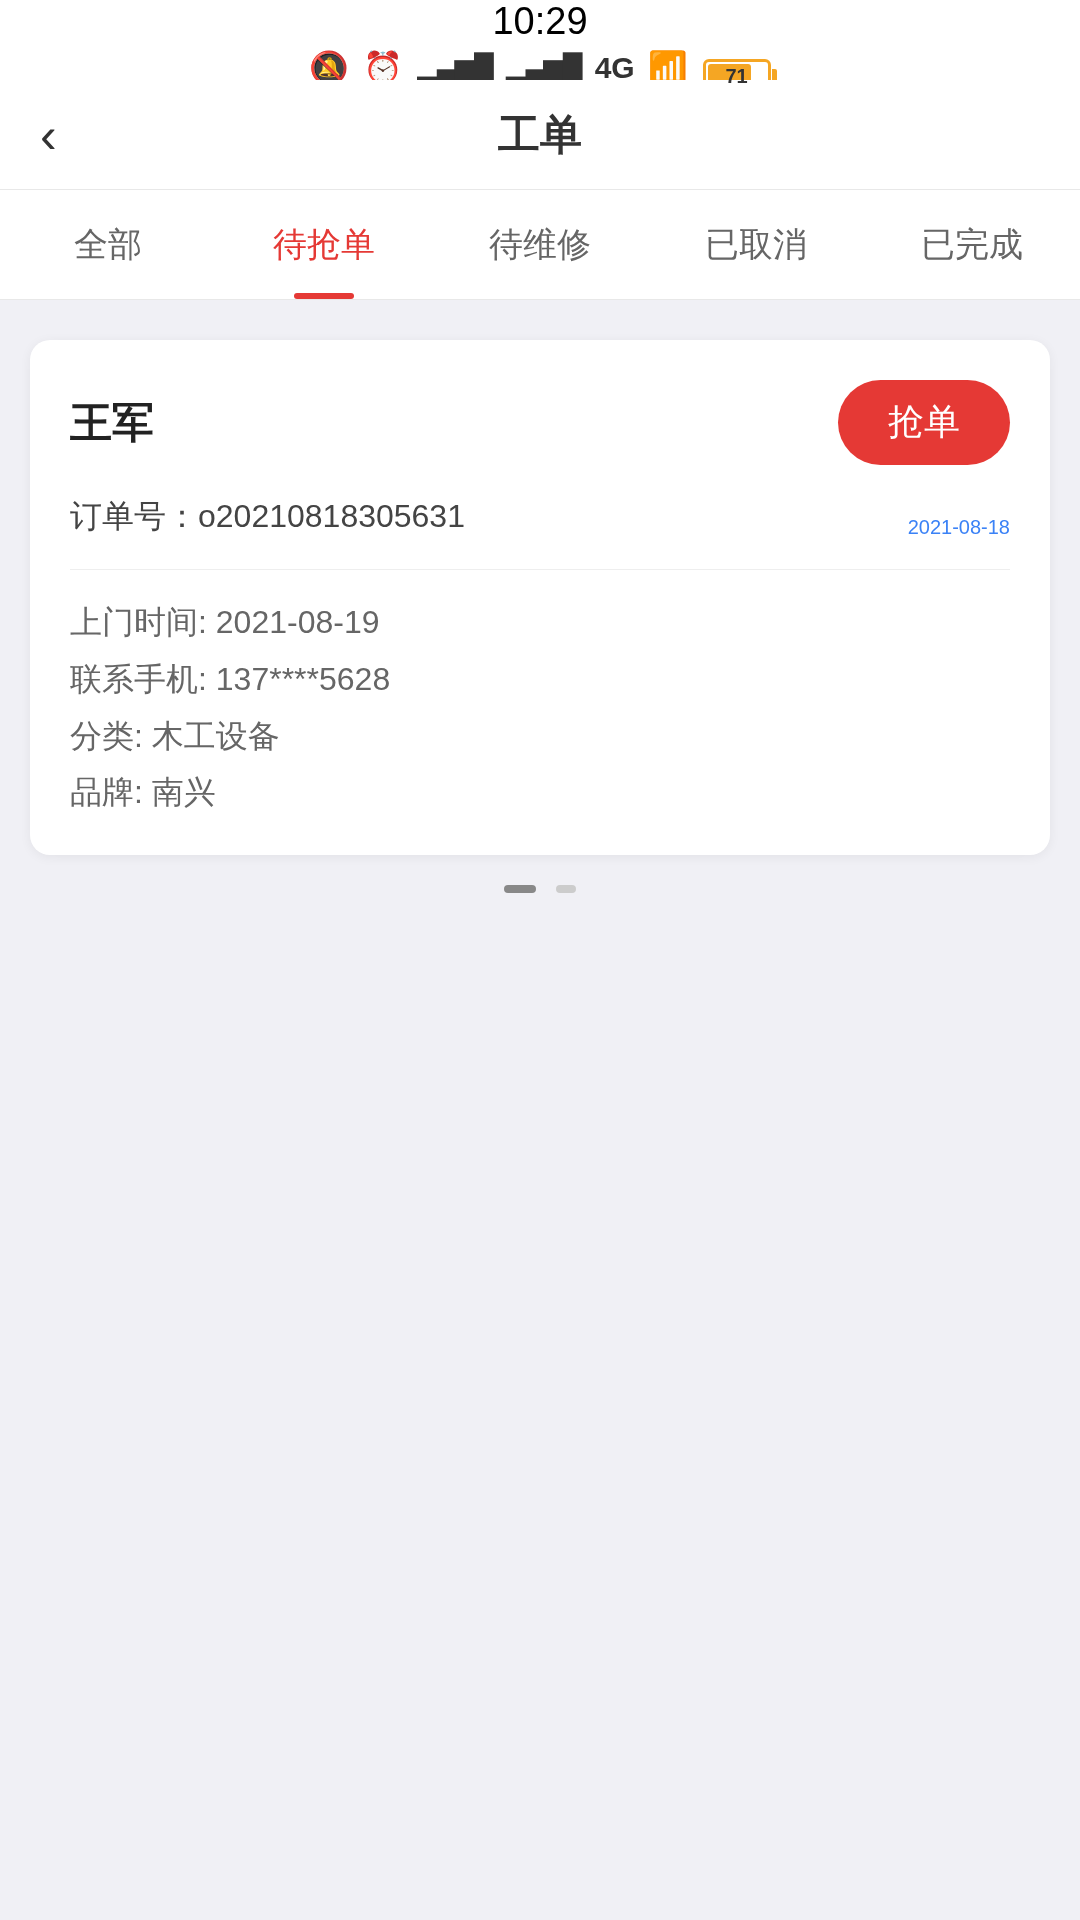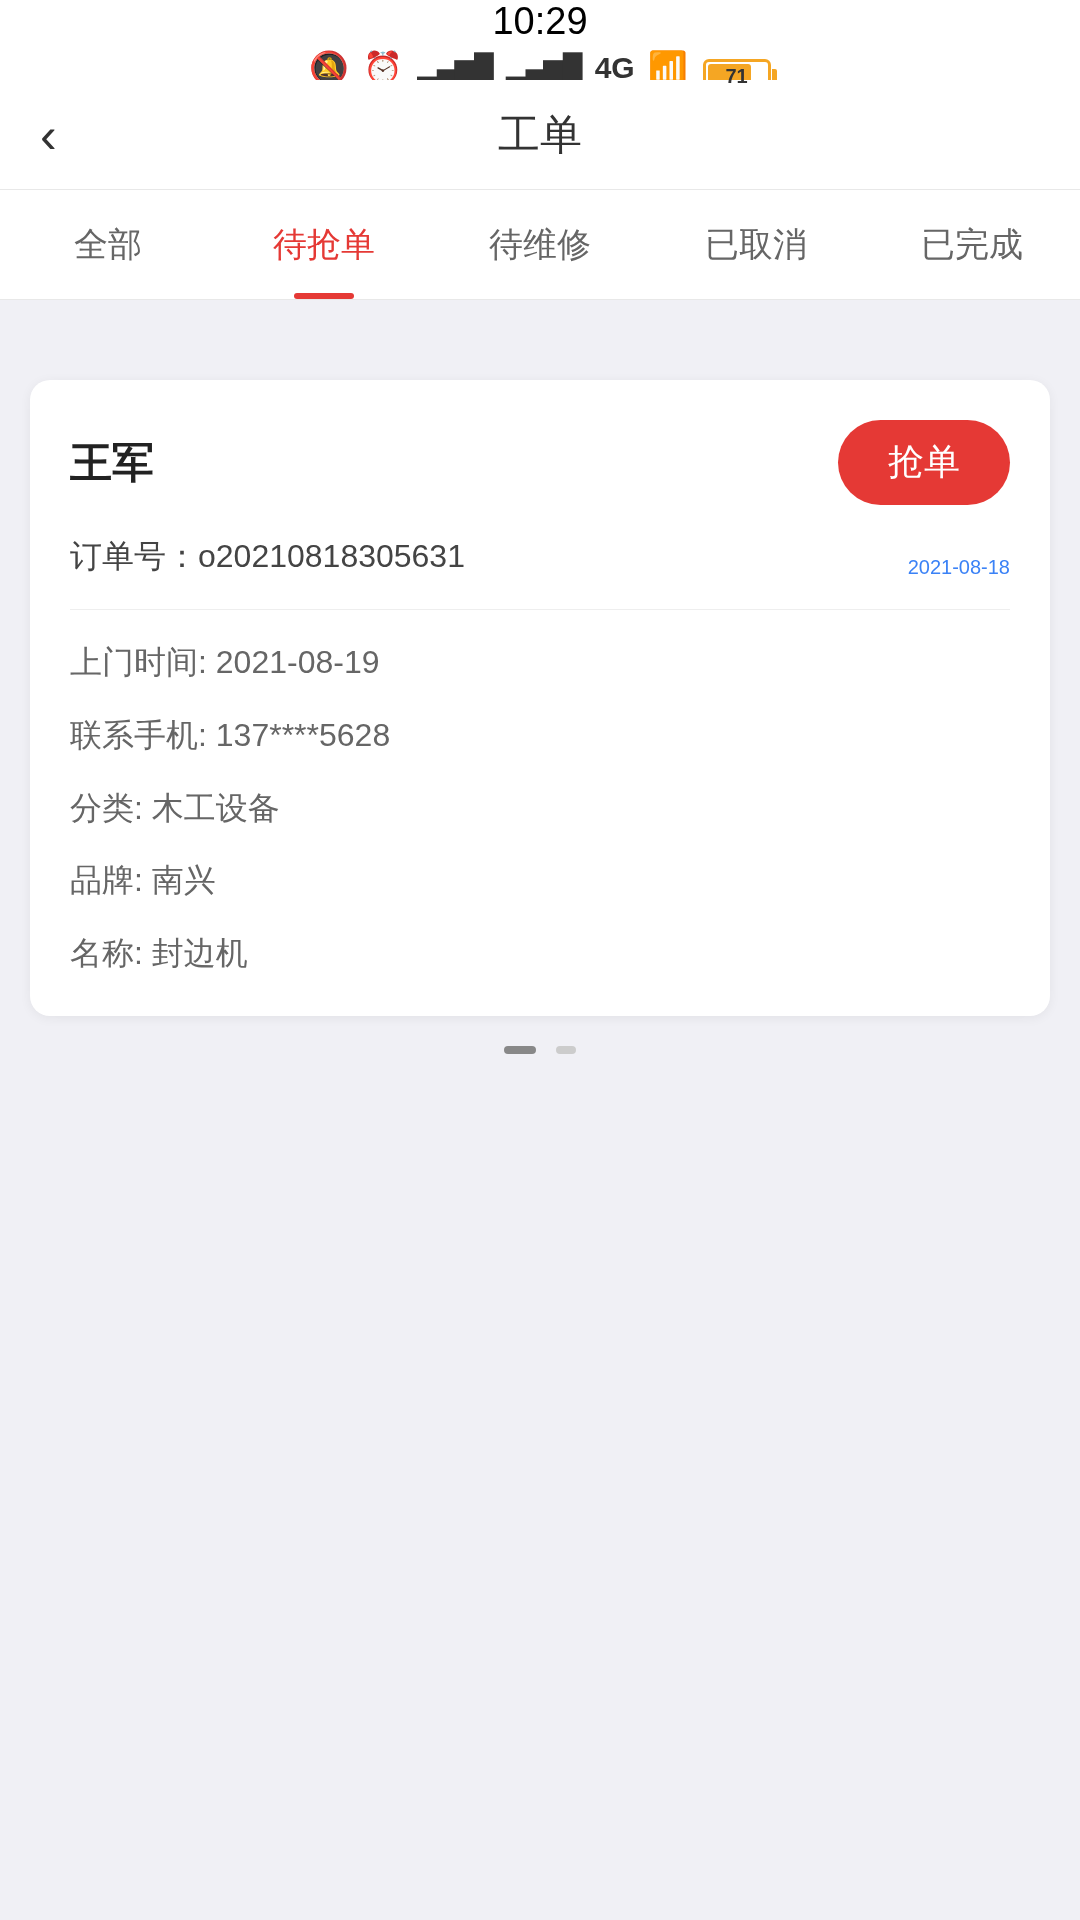--- a/index.html
+++ b/index.html
@@ -108,21 +108,21 @@
       position: absolute;
       left: 40px;
       font-size: 50px;
       color: #333;
       cursor: pointer;
       line-height: 1;
     }
 
     .header-title {
       font-size: 42px;
-      font-weight: 400;
+      font-weight: 700;
       color: #333;
     }
 
     
     .tab-bar {
       width: 100%;
       height: 110px;
       background-color: #ffffff;
       display: flex;
       align-items: stretch;
@@ -163,21 +163,20 @@
       background-color: #f0f0f5;
       min-height: calc(1920px - 300px);
     }
 
     
     .card {
       background-color: #ffffff;
       border-radius: 20px;
       padding: 40px;
       box-shadow: 0 2px 12px rgba(0,0,0,0.06);
-      margin-top: 40px;
     }
 
     .card-header {
       display: flex;
       align-items: center;
       justify-content: space-between;
       margin-bottom: 30px;
     }
 
     .customer-name {
@@ -212,21 +211,21 @@
     }
 
     .order-date {
       font-size: 20px;
       color: #3b82f6;
     }
 
     .order-details {
       display: flex;
       flex-direction: column;
-      gap: 28px;
+      gap: 12px;
       justify-content: center;
     }
 
     .detail-row {
       font-size: 32px;
       color: #666;
       line-height: 1.4;
     }
 
     
@@ -302,21 +301,20 @@
     <div class="order-meta">
       <span class="order-number">订单号：o20210818305631</span>
       <span class="order-date">2021-08-18</span>
     </div>
 
     <div class="order-details">
       <div class="detail-row">上门时间: 2021-08-19</div>
       <div class="detail-row">联系手机: 137****5628</div>
       <div class="detail-row">分类: 木工设备</div>
       <div class="detail-row">品牌: 南兴</div>
-      <div class="detail-row">名称: 封边机</div>
     </div>
   </div>
 
   <div class="pagination">
     <div class="dot active"></div>
     <div class="dot"></div>
   </div>
 </div>
 
 </body></html>

